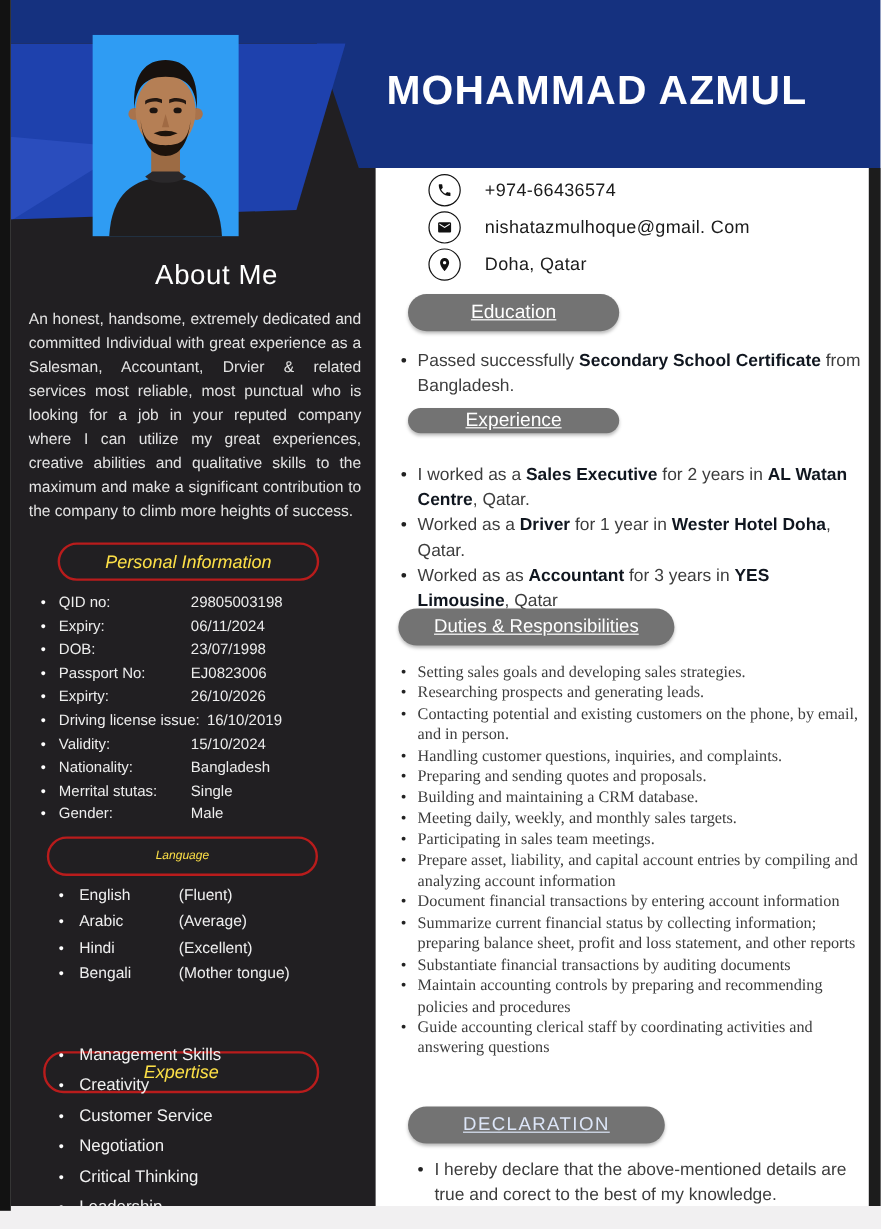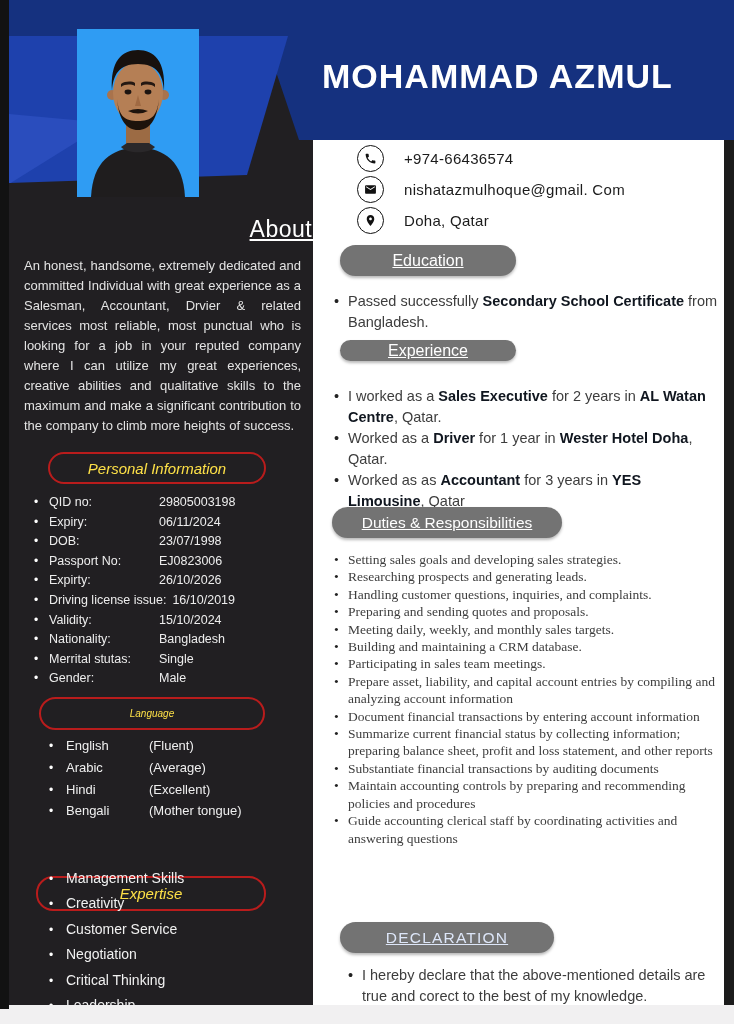--- a/index.html
+++ b/index.html
@@ -50,22 +50,22 @@
   #edu-pill{left:340px;top:245px;width:176px;height:31px;}
   #edu-list{left:330px;top:287px;width:384px;}
   #exp-pill{left:340px;top:340px;width:176px;height:21px;}
   #exp-list{left:330px;top:382px;width:384px;}
   #duties-pill{left:332px;top:507px;width:230px;height:31px;font-size:15.5px;}
   #duties-list{left:330px;top:547px;width:392px;}
   #decl-pill{left:340px;top:922px;width:214px;height:31px;letter-spacing:1.2px;font-size:15.5px;color:#dde6f8;}
   #decl-list{left:344px;top:961px;width:372px;}
 
   
-  #about-title{left:0;top:216px;width:343px;text-align:right;color:#fff;font-size:23px;
-    font-weight:500;letter-spacing:.5px;text-decoration:underline;}
+  #about-title{left:0;top:216px;width:343px;text-align:center;color:#fff;font-size:23px;
+    font-weight:500;letter-spacing:.5px;}
   #about-text{left:15px;top:256px;width:277px;color:#e3e3e3;font-size:13px;line-height:20px;
     text-align:justify;}
   .side-pill{border:2px solid #b91c1c;border-radius:17px;color:#fde047;display:flex;
     align-items:center;justify-content:center;background:transparent;font-style:italic;}
   #pi-pill{left:39px;top:452px;width:214px;height:28px;font-size:15px;}
   #lang-pill{left:30px;top:697px;width:222px;height:29px;font-size:10px;}
   #expertise-pill{left:27px;top:876px;width:226px;height:31px;font-size:15px;text-align:center;}
 
   .dot{flex:none;color:#fff;}
   #pi-list{left:21px;top:491px;width:275px;}
@@ -272,30 +272,33 @@
 
 <div class="abs navy-pill" id="duties-pill">Duties &amp; Responsibilities</div>
 <ul class="abs rb-list sm" id="duties-list">
     <li class="rb-item">
     <span class="rb-text"><span>Setting sales goals and developing sales strategies.</span></span>
   </li>
     <li class="rb-item">
     <span class="rb-text"><span>Researching prospects and generating leads.</span></span>
   </li>
     <li class="rb-item">
+    <span class="rb-text"><span>Contacting potential and existing customers on the phone, by email, and in person.</span></span>
+  </li>
+    <li class="rb-item">
     <span class="rb-text"><span>Handling customer questions, inquiries, and complaints.</span></span>
   </li>
     <li class="rb-item">
     <span class="rb-text"><span>Preparing and sending quotes and proposals.</span></span>
   </li>
     <li class="rb-item">
+    <span class="rb-text"><span>Building and maintaining a CRM database.</span></span>
+  </li>
+    <li class="rb-item">
     <span class="rb-text"><span>Meeting daily, weekly, and monthly sales targets.</span></span>
-  </li>
-    <li class="rb-item">
-    <span class="rb-text"><span>Building and maintaining a CRM database.</span></span>
   </li>
     <li class="rb-item">
     <span class="rb-text"><span>Participating in sales team meetings.</span></span>
   </li>
     <li class="rb-item">
     <span class="rb-text"><span>Prepare asset, liability, and capital account entries by compiling and analyzing account information</span></span>
   </li>
     <li class="rb-item">
     <span class="rb-text"><span>Document financial transactions by entering account information</span></span>
   </li>

